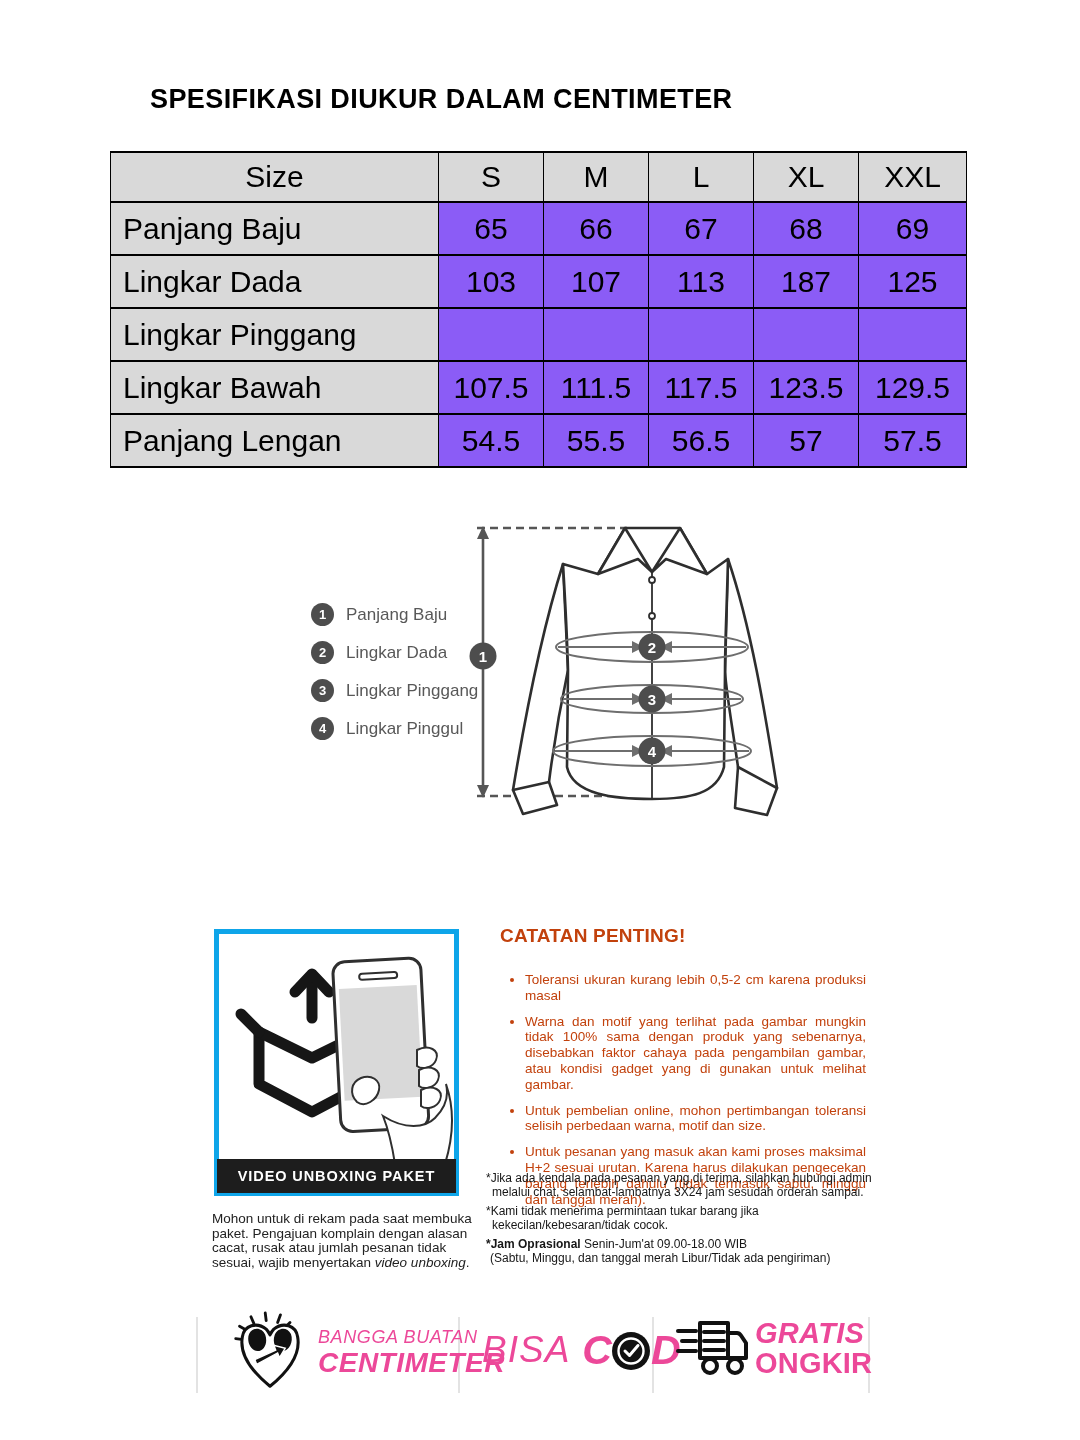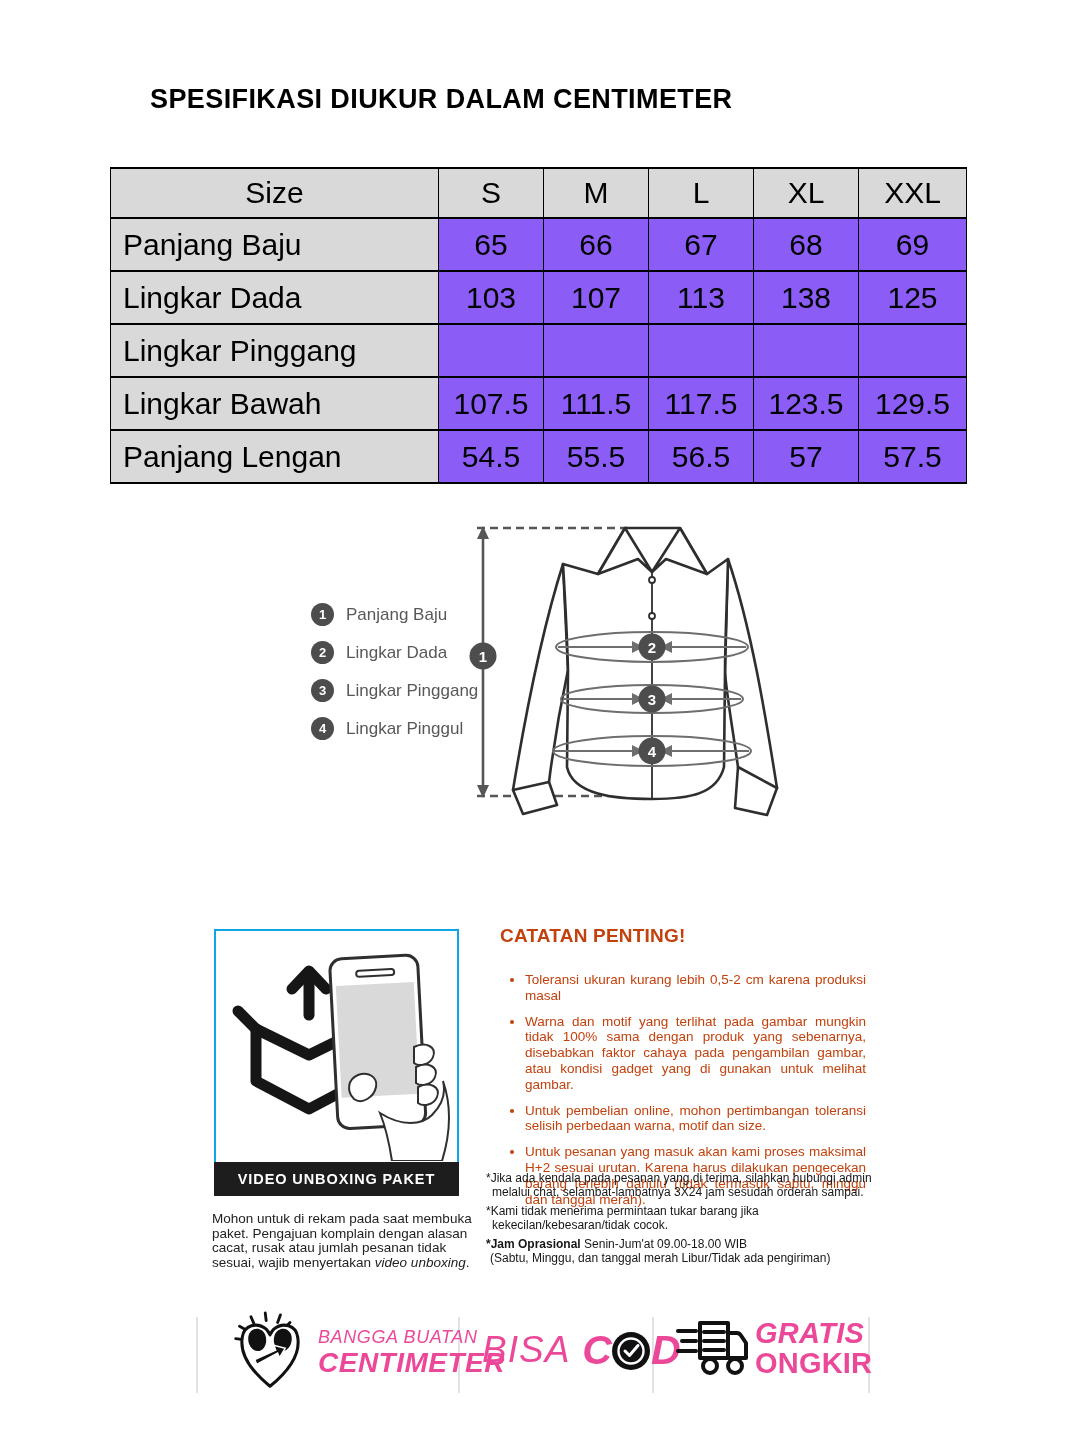--- a/index.html
+++ b/index.html
@@ -3,37 +3,37 @@
 <meta charset="utf-8">
 <style>
   html,body{margin:0;padding:0;background:#fff;}
   .canvas{position:relative;width:1080px;height:1440px;background:#ffffff;overflow:hidden;
           font-family:"Liberation Sans",sans-serif;color:#000;}
 
   
   .title{position:absolute;left:150px;top:84px;font-size:27px;font-weight:bold;letter-spacing:.4px;white-space:nowrap;}
 
   
-  table.size{position:absolute;left:110px;top:151px;width:856px;border-collapse:collapse;table-layout:fixed;font-size:30px;margin-top:16px;}
+  table.size{position:absolute;left:110px;top:151px;width:856px;border-collapse:collapse;table-layout:fixed;font-size:30px;}
   table.size th,table.size td{border-left:1px solid #000;border-right:1px solid #000;border-top:2px solid #000;border-bottom:2px solid #000;padding:0;vertical-align:middle;}
   table.size th{height:48px;font-weight:normal;background:#d9d9d9;text-align:center;}
   table.size td{height:51px;text-align:center;background:#8b5cf6;}
   table.size td.lbl{background:#d9d9d9;text-align:left;padding-left:12px;}
 
   
   .legend{position:absolute;left:311px;top:603px;}
   .legend-item{display:flex;align-items:center;margin-bottom:15px;}
   .legend-num{width:23px;height:23px;border-radius:50%;background:#4d4d4d;color:#fff;font-size:13px;font-weight:bold;
               display:flex;align-items:center;justify-content:center;margin-right:12px;flex:0 0 23px;}
   .legend-label{font-size:17px;color:#585858;white-space:nowrap;}
 
   .diagram-svg{position:absolute;left:455px;top:512px;}
 
   
-  .unbox-card{position:absolute;left:214px;top:929px;width:245px;height:267px;border:2px solid #0ea5e9;box-sizing:border-box;background:#fff;}
+  .unbox-card{position:absolute;left:214px;top:929px;width:245px;height:267px;border:5px solid #0ea5e9;box-sizing:border-box;background:#fff;}
   .unbox-caption{position:absolute;left:-2px;right:-2px;bottom:-2px;height:34px;background:#1d1d1d;color:#fff;
                  display:flex;align-items:center;justify-content:center;font-size:14.5px;font-weight:600;letter-spacing:.9px;white-space:nowrap;}
   .unbox-note{position:absolute;left:212px;top:1212px;width:266px;font-size:13.5px;line-height:14.6px;color:#222;}
 
   
   .notes{position:absolute;left:500px;top:925px;width:366px;color:#c2410c;}
   .notes h2{margin:0 0 25px 0;font-size:19px;font-weight:800;letter-spacing:.2px;}
   .notes ul{margin:0;padding-left:25px;}
   .notes li{font-size:13.5px;line-height:15.8px;margin-bottom:10px;text-align:justify;}
   .footnotes{position:absolute;left:486px;top:1172px;width:398px;font-size:12px;line-height:13.6px;color:#161616;}
@@ -88,21 +88,21 @@
       <td>66</td>
       <td>67</td>
       <td>68</td>
       <td>69</td>
     </tr>
     <tr>
       <td class="lbl">Lingkar Dada</td>
       <td>103</td>
       <td>107</td>
       <td>113</td>
-      <td>138</td>
+      <td>187</td>
       <td>125</td>
     </tr>
     <tr>
       <td class="lbl">Lingkar Pinggang</td>
       <td></td>
       <td></td>
       <td></td>
       <td></td>
       <td></td>
     </tr>

